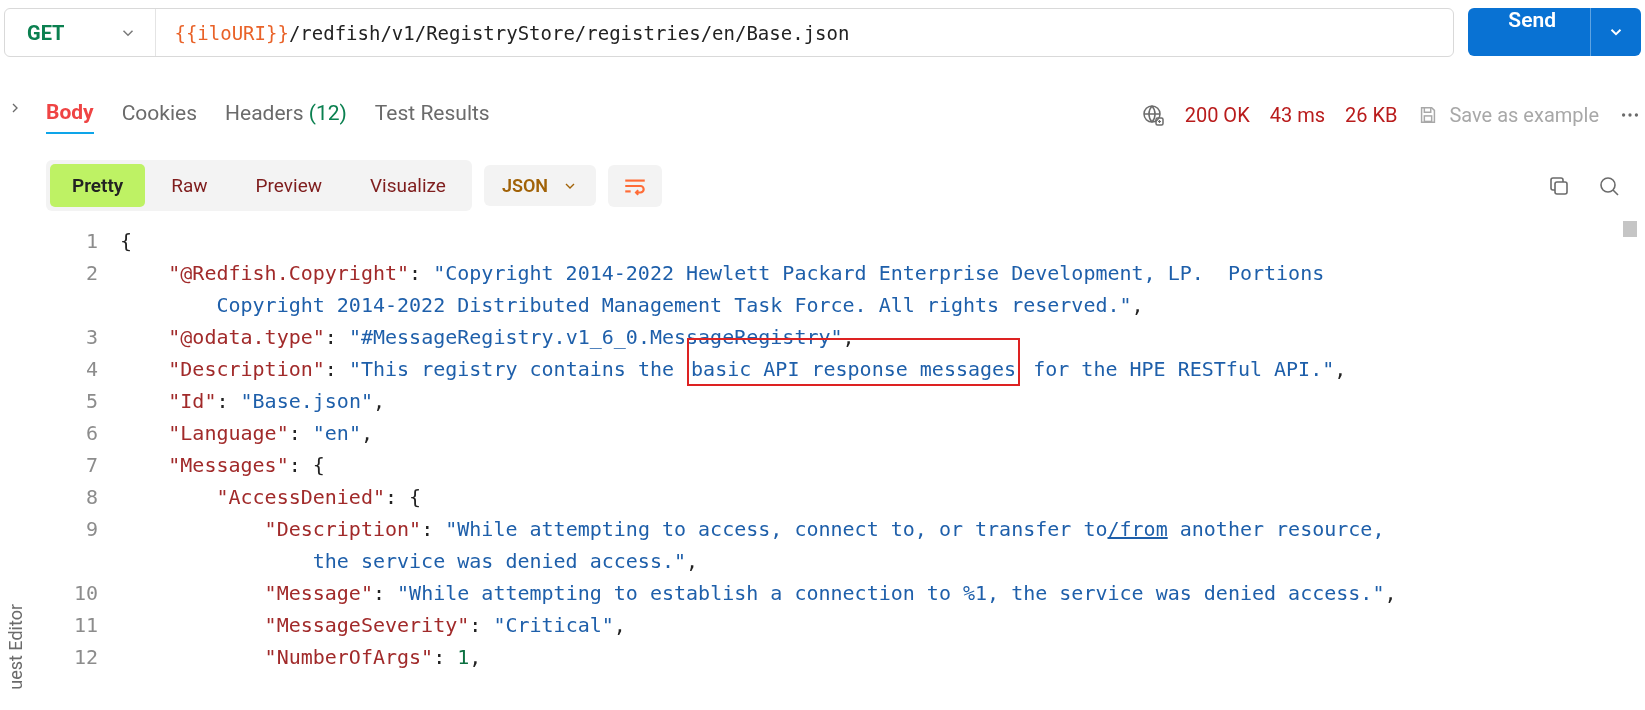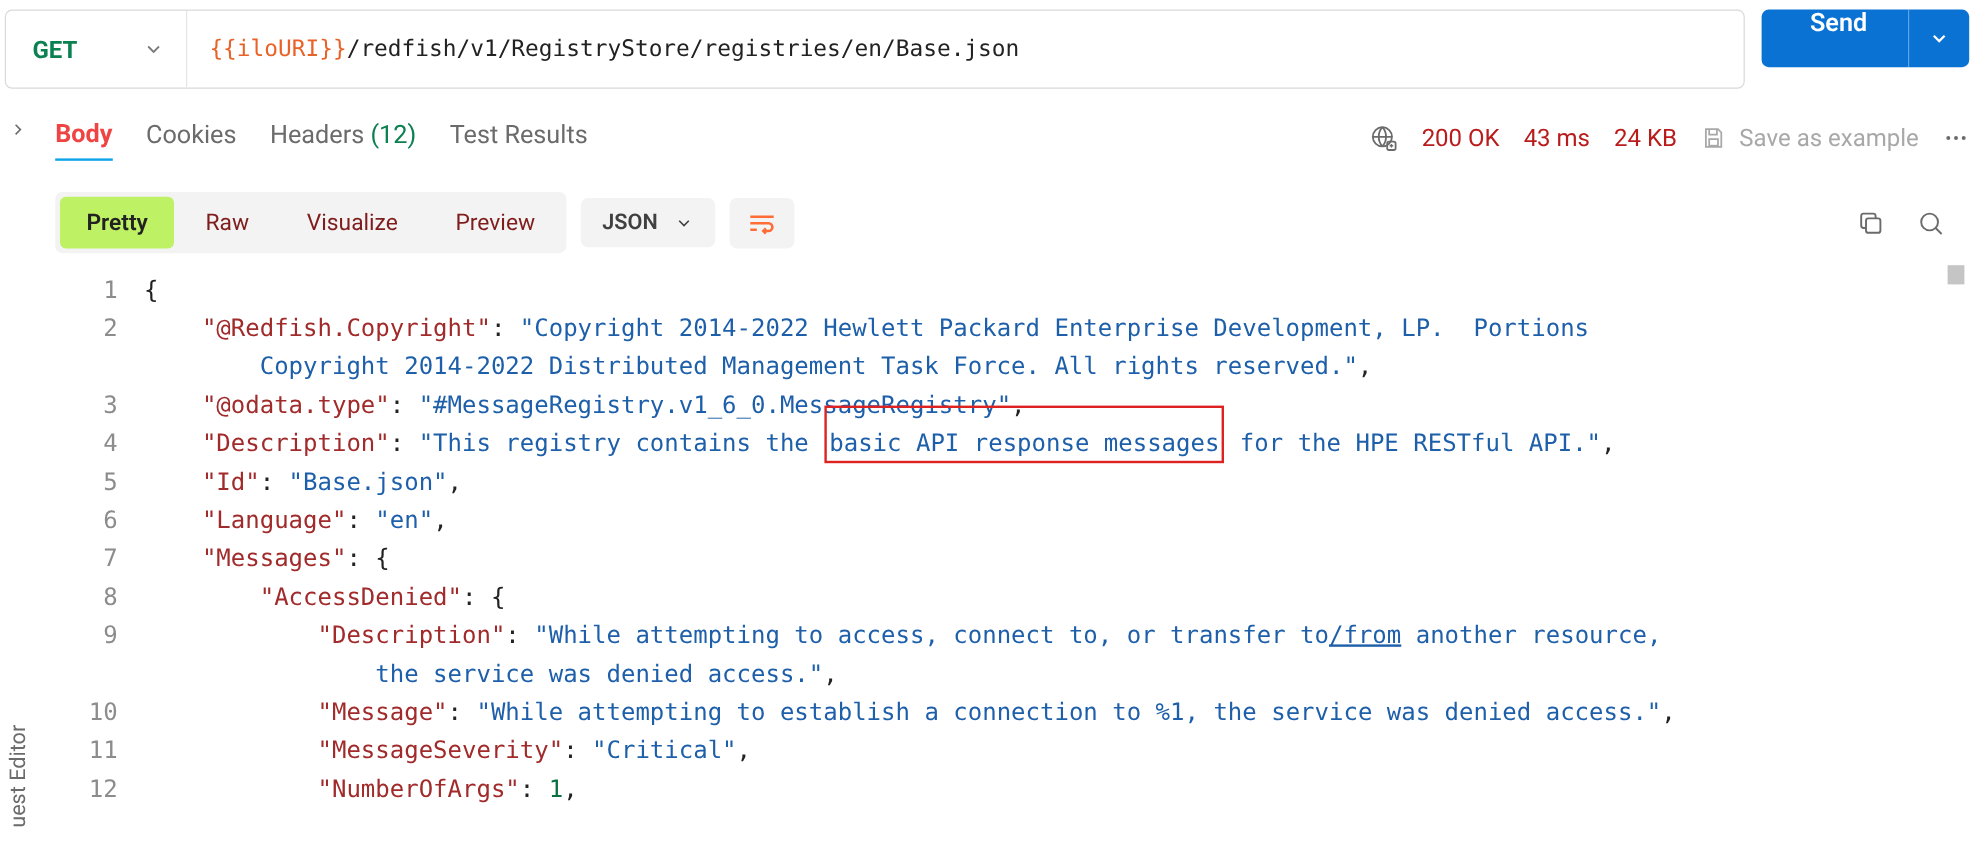--- a/index.html
+++ b/index.html
@@ -17,21 +17,21 @@
     gap: 14px;
     padding: 8px 4px 6px 4px;
   }
   .method-url-box {
     flex: 1;
     display: flex;
     align-items: center;
     border: 1px solid #d9d9d9;
     border-radius: 6px;
     background: #fff;
-    height: 66px;
+    height: 49px;
   }
   .method-select {
     display: flex;
     align-items: center;
     gap: 55px;
     padding: 0 18px 0 22px;
     height: 100%;
     border-right: 1px solid #e4e4e4;
     cursor: pointer;
   }
@@ -151,21 +151,21 @@
   .format-select {
     display: flex;
     align-items: center;
     gap: 14px;
     background: #f3f3f3;
     border-radius: 6px;
     margin-left: 12px;
     padding: 10px 18px;
     font-size: 18px;
     font-weight: 600;
-    color: #404040;
+    color: #a16207;
     cursor: pointer;
   }
   .wrap-btn {
     background: #f3f3f3;
     border-radius: 6px;
     margin-left: 12px;
     padding: 8px 14px;
     cursor: pointer;
     color: #ff6c37;
     display: flex;
@@ -268,21 +268,21 @@
       <span class="icon-btn">
         <svg width="24" height="24" viewBox="0 0 24 24" fill="none" stroke="currentColor" stroke-width="1.5">
           <circle cx="11" cy="11" r="8"></circle>
             <path d="M3 11h16M11 3a12 12 0 0 1 0 16M11 3a12 12 0 0 0 0 16"></path>
           <rect x="15" y="15" width="7" height="7" rx="1.5"></rect>
             <path d="M18.5 17v3M17 18.5h3" stroke-width="1.2"></path>
         </svg>
       </span>
       <span class="status-val">200 OK</span>
       <span class="status-val">43 ms</span>
-      <span class="status-val">24 KB</span>
+      <span class="status-val">26 KB</span>
       <span class="save-ex">
         <span>
           <svg width="22" height="22" viewBox="0 0 24 24" fill="none" stroke="#a8a8a8" stroke-width="1.6">
             <path d="M5 4h11l3 3v13H5z"></path>
               <path d="M8 4v5h7V4"></path>
               <rect x="8" y="13" width="8" height="6"></rect>
           </svg>
         </span>
         <span>Save as example</span>
       </span>
@@ -294,22 +294,22 @@
           </svg>
       </span>
     </div>
   </div>
 
   <div class="toolbar-row">
     <div style="display:flex;align-items:center">
       <div class="viewtabs">
         <div class="viewtab active">Pretty</div>
         <div class="viewtab">Raw</div>
+        <div class="viewtab">Preview</div>
         <div class="viewtab">Visualize</div>
-        <div class="viewtab">Preview</div>
       </div>
       <div class="format-select">
         <span>JSON</span>
         <span>
           <svg width="16" height="16" viewBox="0 0 24 24" fill="none" stroke="currentColor" stroke-width="2">
               <polyline points="6 9 12 15 18 9"></polyline>
             </svg>
         </span>
       </div>
       <div class="wrap-btn">

